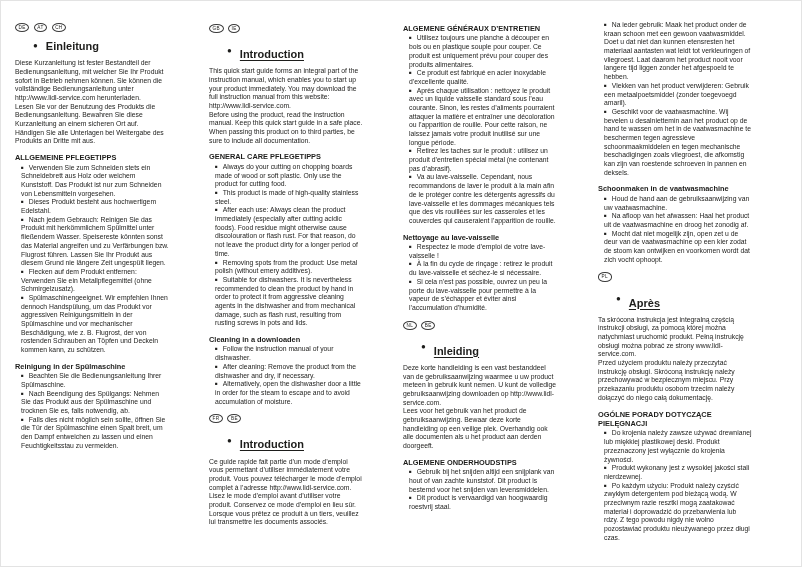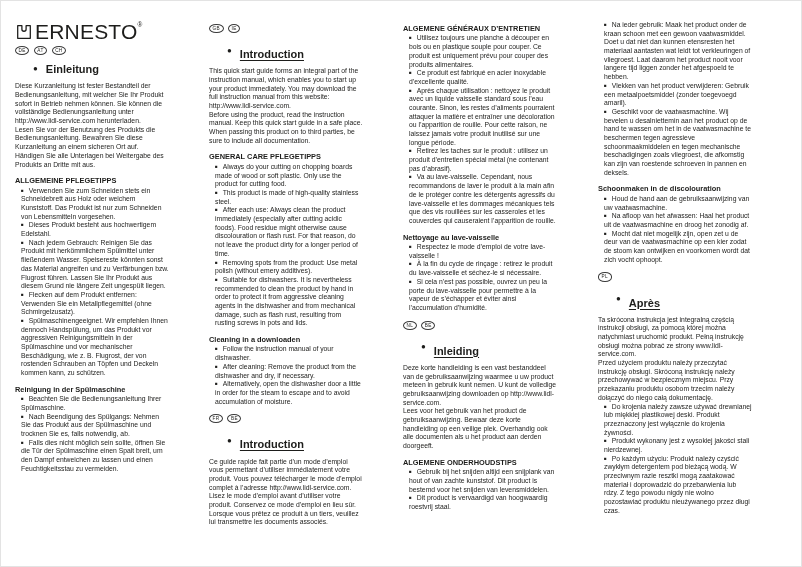--- a/index.html
+++ b/index.html
@@ -40,27 +40,20 @@
   ul.blist li { padding-left: 6px; }
   .sq { font-size: 4.5px; margin-right: 5px; vertical-align: 1px; }
   .gap-top { margin-top: 8px; }
 </style>
 </head>
 <body>
 
 <div class="page">
 
   <div class="col" id="col1">
-    <div class="logo-row">
-      <svg class="logo-mark" width="18" height="18" viewBox="0 0 24 24">
-        <path d="M3.6 3.6 H9.2 V8.2 a2.8 2.8 0 0 0 5.6 0 V3.6 H20.4 V20.4 H3.6 Z" fill="none" stroke="#1d1d1b" stroke-width="1.7" stroke-linejoin="round"></path>
-      </svg>
-      <span class="logo-text">ERNESTO</span>
-      <span class="reg">®</span>
-    </div>
     <div class="badge-row">
       <span class="badge">DE</span>
       <span class="badge">AT</span>
       <span class="badge">CH</span>
     </div>
     <div class="chapter">
       <span class="dot">●</span>
       <span class="label">Einleitung</span>
     </div>
     <p class="para">Diese Kurzanleitung ist fester Bestandteil der Bedienungsanleitung, mit welcher Sie Ihr Produkt sofort in Betrieb nehmen können. Sie können die vollständige Bedienungsanleitung unter http://www.lidl-service.com herunterladen.</p>
@@ -158,37 +151,38 @@
     </ul>
   </div>
 
   <div class="col" id="col4">
     <ul class="blist">
       <li><span class="sq">■</span><span>Na ieder gebruik: Maak het product onder de kraan schoon met een gewoon vaatwasmiddel. Doet u dat niet dan kunnen etensresten het materiaal aantasten wat leidt tot verkleuringen of vliegroest. Laat daarom het product nooit voor langere tijd liggen zonder het afgespoeld te hebben.</span></li>
       <li><span class="sq">■</span><span>Vlekken van het product verwijderen: Gebruik een metaalpoetsmiddel (zonder toegevoegd amaril).</span></li>
       <li><span class="sq">■</span><span>Geschikt voor de vaatwasmachine. Wij bevelen u desalniettemin aan het product op de hand te wassen om het in de vaatwasmachine te beschermen tegen agressieve schoonmaakmiddelen en tegen mechanische beschadigingen zoals vliegroest, die afkomstig kan zijn van roestende schroeven in pannen en deksels.</span></li>
     </ul>
 
-    <div class="subhead">Schoonmaken in de discolouration</div>
+    <div class="subhead">Schoonmaken in de vaatwasmachine</div>
     <ul class="blist">
       <li><span class="sq">■</span><span>Houd de hand aan de gebruiksaanwijzing van uw vaatwasmachine.</span></li>
       <li><span class="sq">■</span><span>Na afloop van het afwassen: Haal het product uit de vaatwasmachine en droog het zonodig af.</span></li>
       <li><span class="sq">■</span><span>Mocht dat niet mogelijk zijn, open zet u de deur van de vaatwasmachine op een kier zodat de stoom kan ontwijken en voorkomen wordt dat zich vocht ophoopt.</span></li>
     </ul>
 
     <div class="badge-row gap-top">
       <span class="badge">PL</span>
     </div>
     <div class="chapter u">
       <span class="dot">●</span>
       <span class="label">Après</span>
     </div>
     <p class="para">Ta skrócona instrukcja jest integralną częścią instrukcji obsługi, za pomocą której można natychmiast uruchomić produkt. Pełną instrukcję obsługi można pobrać ze strony www.lidl-service.com.</p>
     <p class="para">Przed użyciem produktu należy przeczytać instrukcję obsługi. Skróconą instrukcję należy przechowywać w bezpiecznym miejscu. Przy przekazaniu produktu osobom trzecim należy dołączyć do niego całą dokumentację.</p>
 
+    <div class="subhead">OGÓLNE PORADY DOTYCZĄCE PIELĘGNACJI</div>
     <ul class="blist">
       <li><span class="sq">■</span><span>Do krojenia należy zawsze używać drewnianej lub miękkiej plastikowej deski. Produkt przeznaczony jest wyłącznie do krojenia żywności.</span></li>
       <li><span class="sq">■</span><span>Produkt wykonany jest z wysokiej jakości stali nierdzewnej.</span></li>
       <li><span class="sq">■</span><span>Po każdym użyciu: Produkt należy czyścić zwykłym detergentem pod bieżącą wodą. W przeciwnym razie resztki mogą zaatakować materiał i doprowadzić do przebarwienia lub rdzy. Z tego powodu nigdy nie wolno pozostawiać produktu nieużywanego przez długi czas.</span></li>
     </ul>
   </div>
 
 </div>
 
 </body></html>

